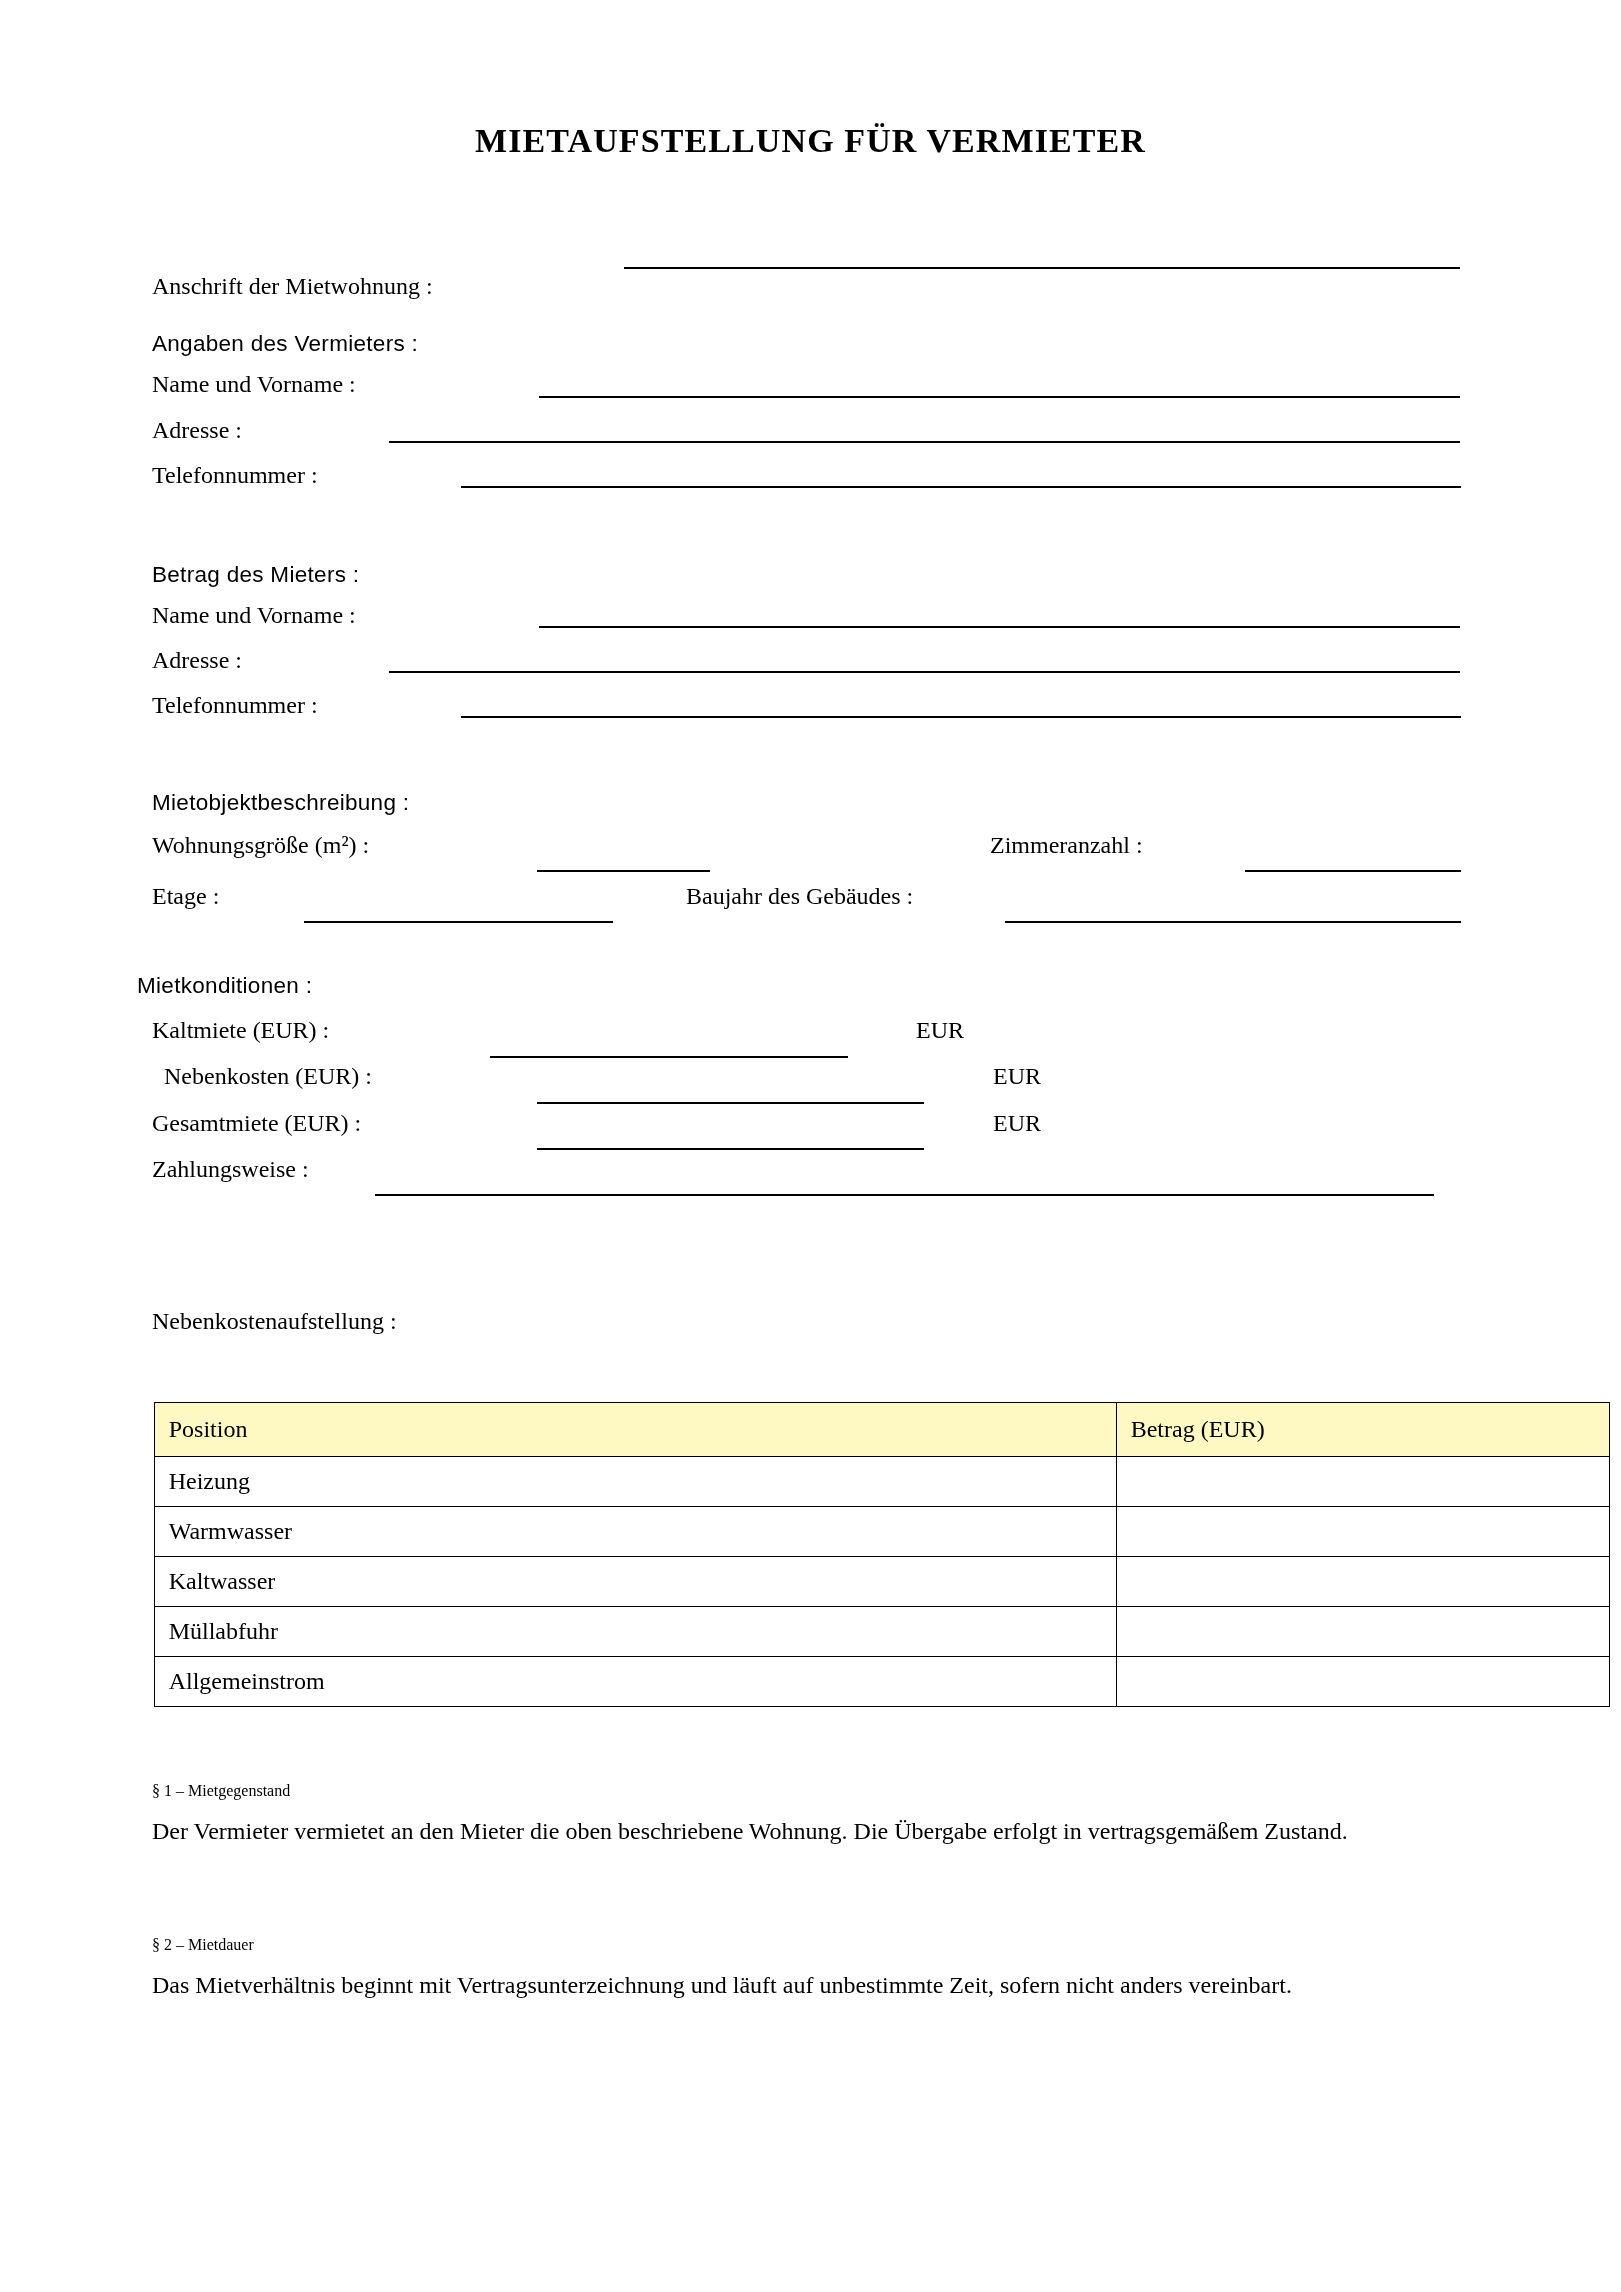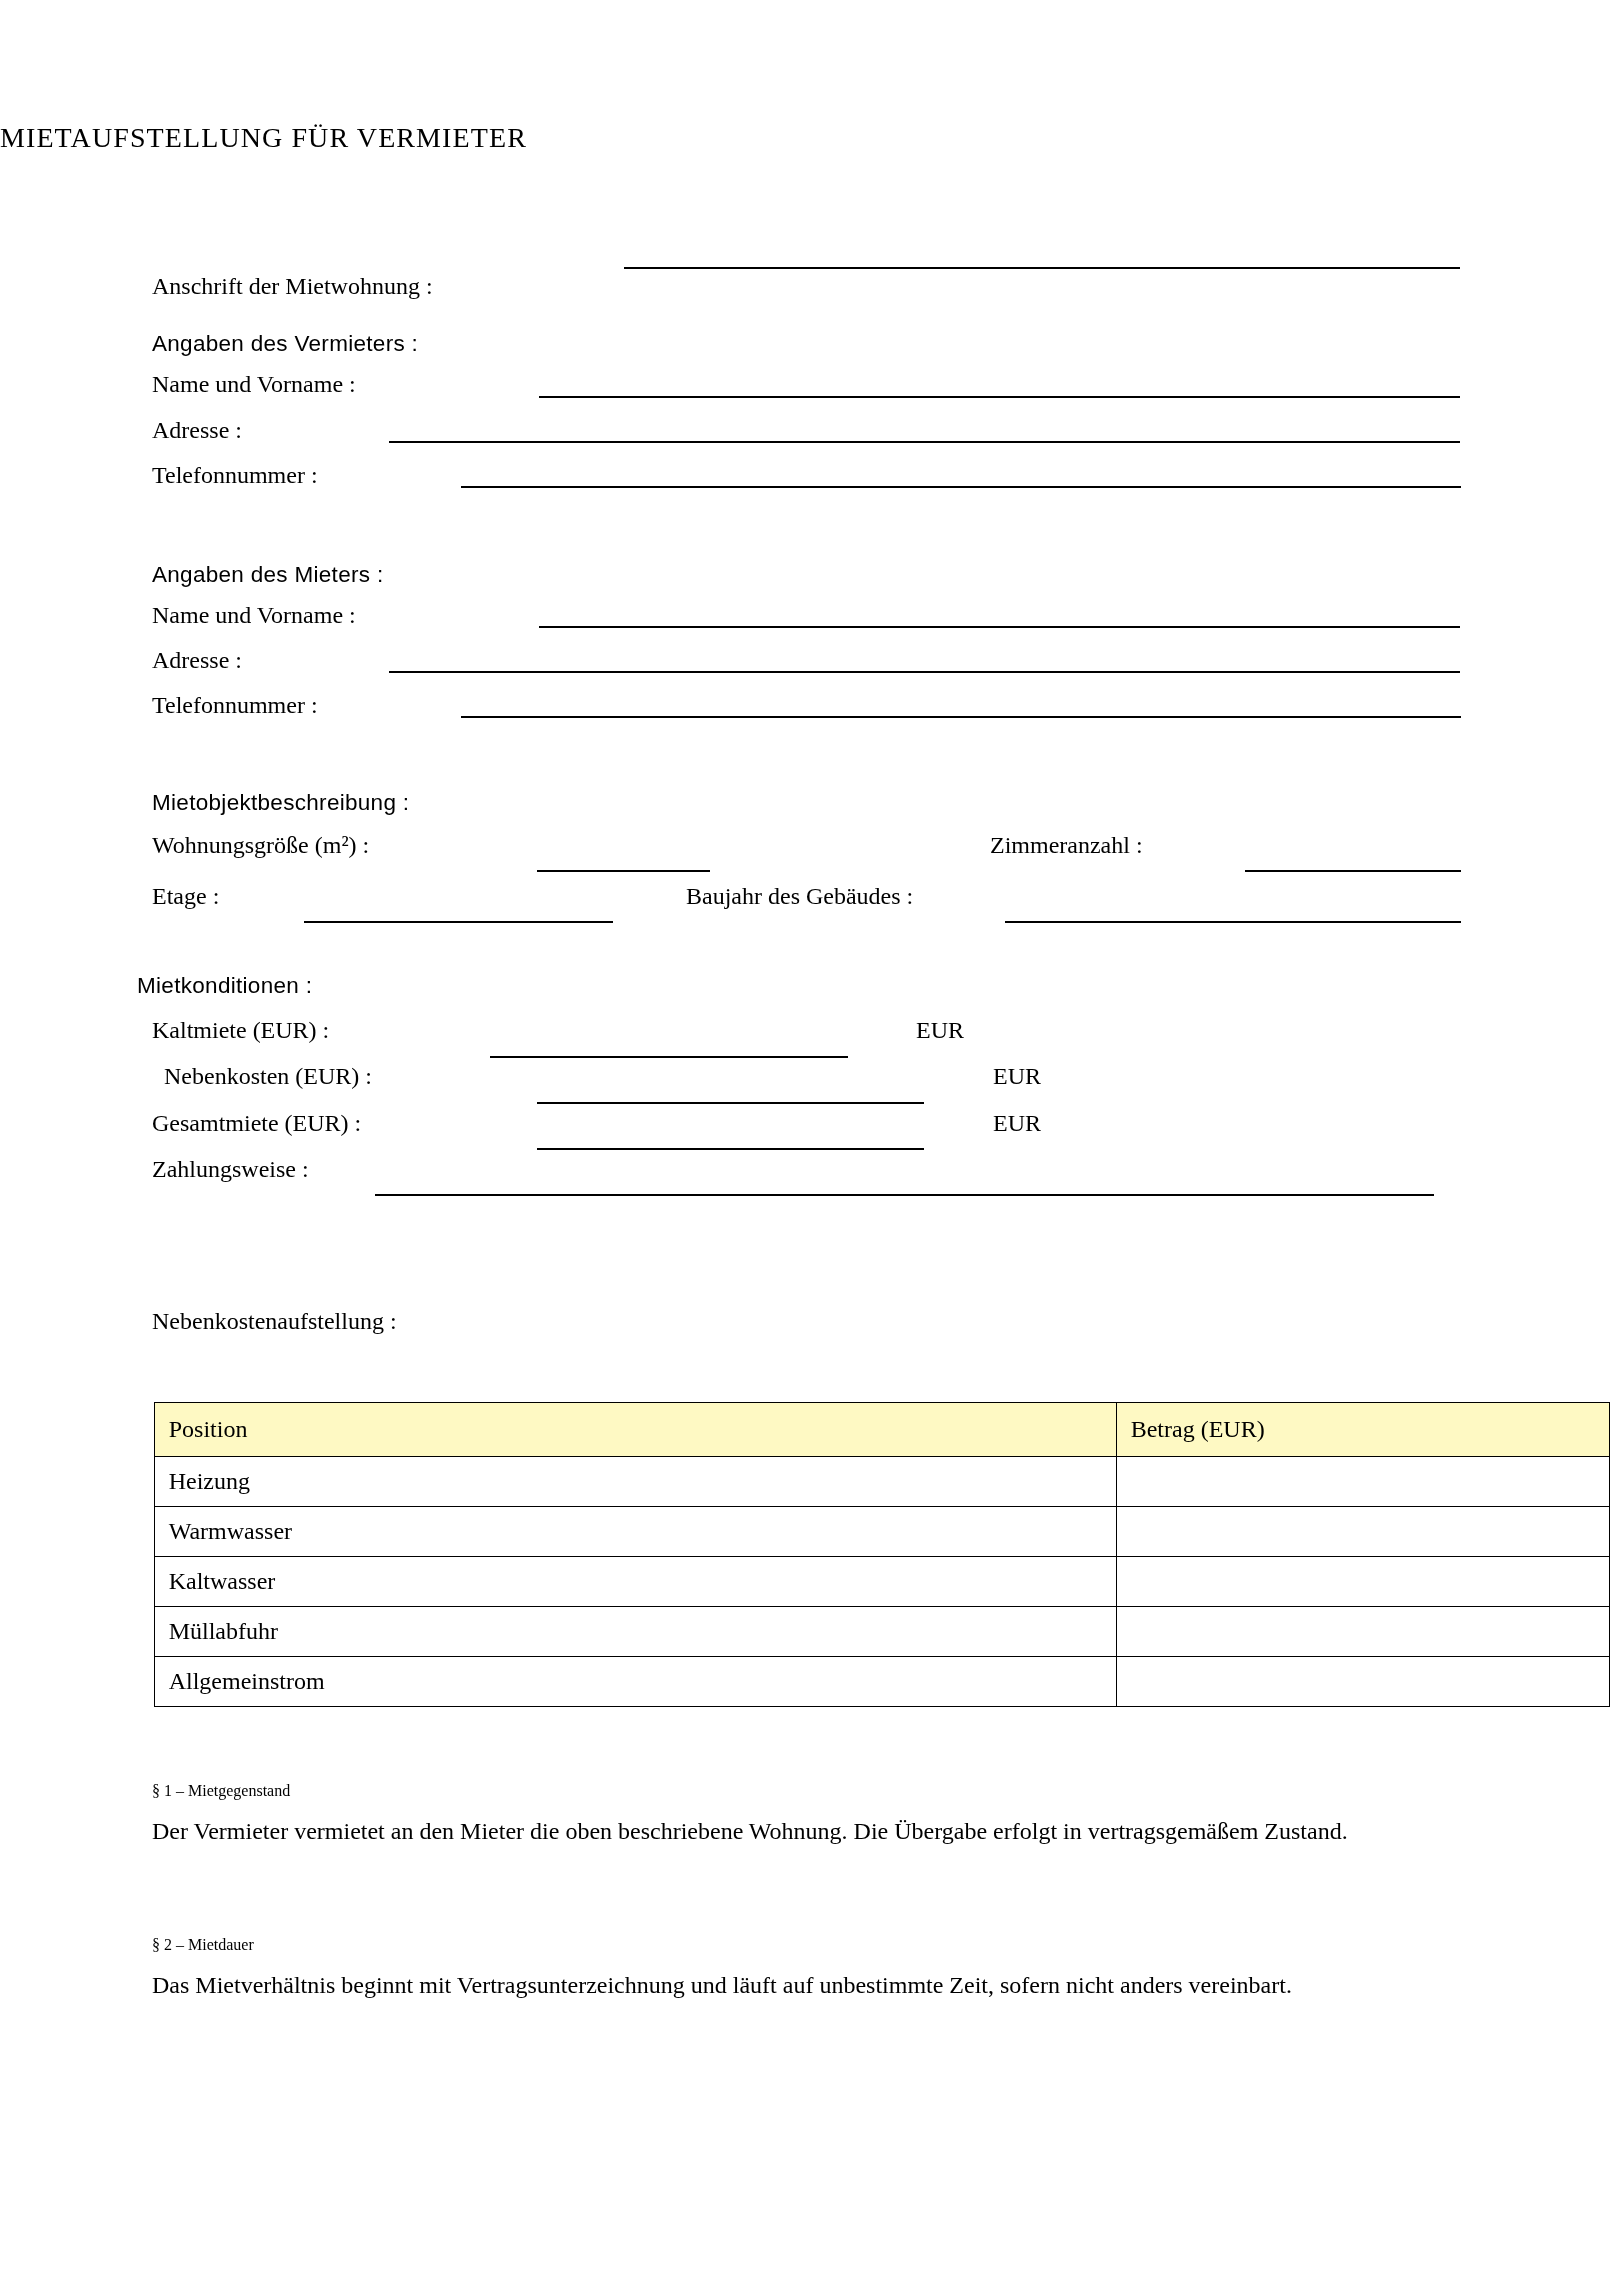--- a/index.html
+++ b/index.html
@@ -20,24 +20,24 @@
     inset: 0;
     background: #ffffff;
   }
 
   
   .doc-title {
     position: absolute;
     top: 122px;
     left: 0;
     width: 1621px;
-    text-align: left;
-    font-size: 28px;
+    text-align: center;
+    font-size: 34px;
     letter-spacing: 1.1px;
-    font-weight: 400;
+    font-weight: 700;
     white-space: nowrap;
   }
 
   
   .lbl {
     position: absolute;
     font-size: 24px;
     line-height: 1;
     white-space: nowrap;
   }
@@ -112,21 +112,21 @@
 
   <div class="lbl" style="left:152px; top:372px;">Name und Vorname :</div>
   <div class="rule" style="left:539px; top:396px; width:921px;"></div>
 
   <div class="lbl" style="left:152px; top:418px;">Adresse :</div>
   <div class="rule" style="left:389px; top:441px; width:1071px;"></div>
 
   <div class="lbl" style="left:152px; top:463px;">Telefonnummer :</div>
   <div class="rule" style="left:461px; top:486px; width:1000px;"></div>
 
-  <div class="lbl sans" style="left:152px; top:564px;">Angaben des Mieters :</div>
+  <div class="lbl sans" style="left:152px; top:564px;">Betrag des Mieters :</div>
 
   <div class="lbl" style="left:152px; top:603px;">Name und Vorname :</div>
   <div class="rule" style="left:539px; top:626px; width:921px;"></div>
 
   <div class="lbl" style="left:152px; top:648px;">Adresse :</div>
   <div class="rule" style="left:389px; top:671px; width:1071px;"></div>
 
   <div class="lbl" style="left:152px; top:693px;">Telefonnummer :</div>
   <div class="rule" style="left:461px; top:716px; width:1000px;"></div>
 

